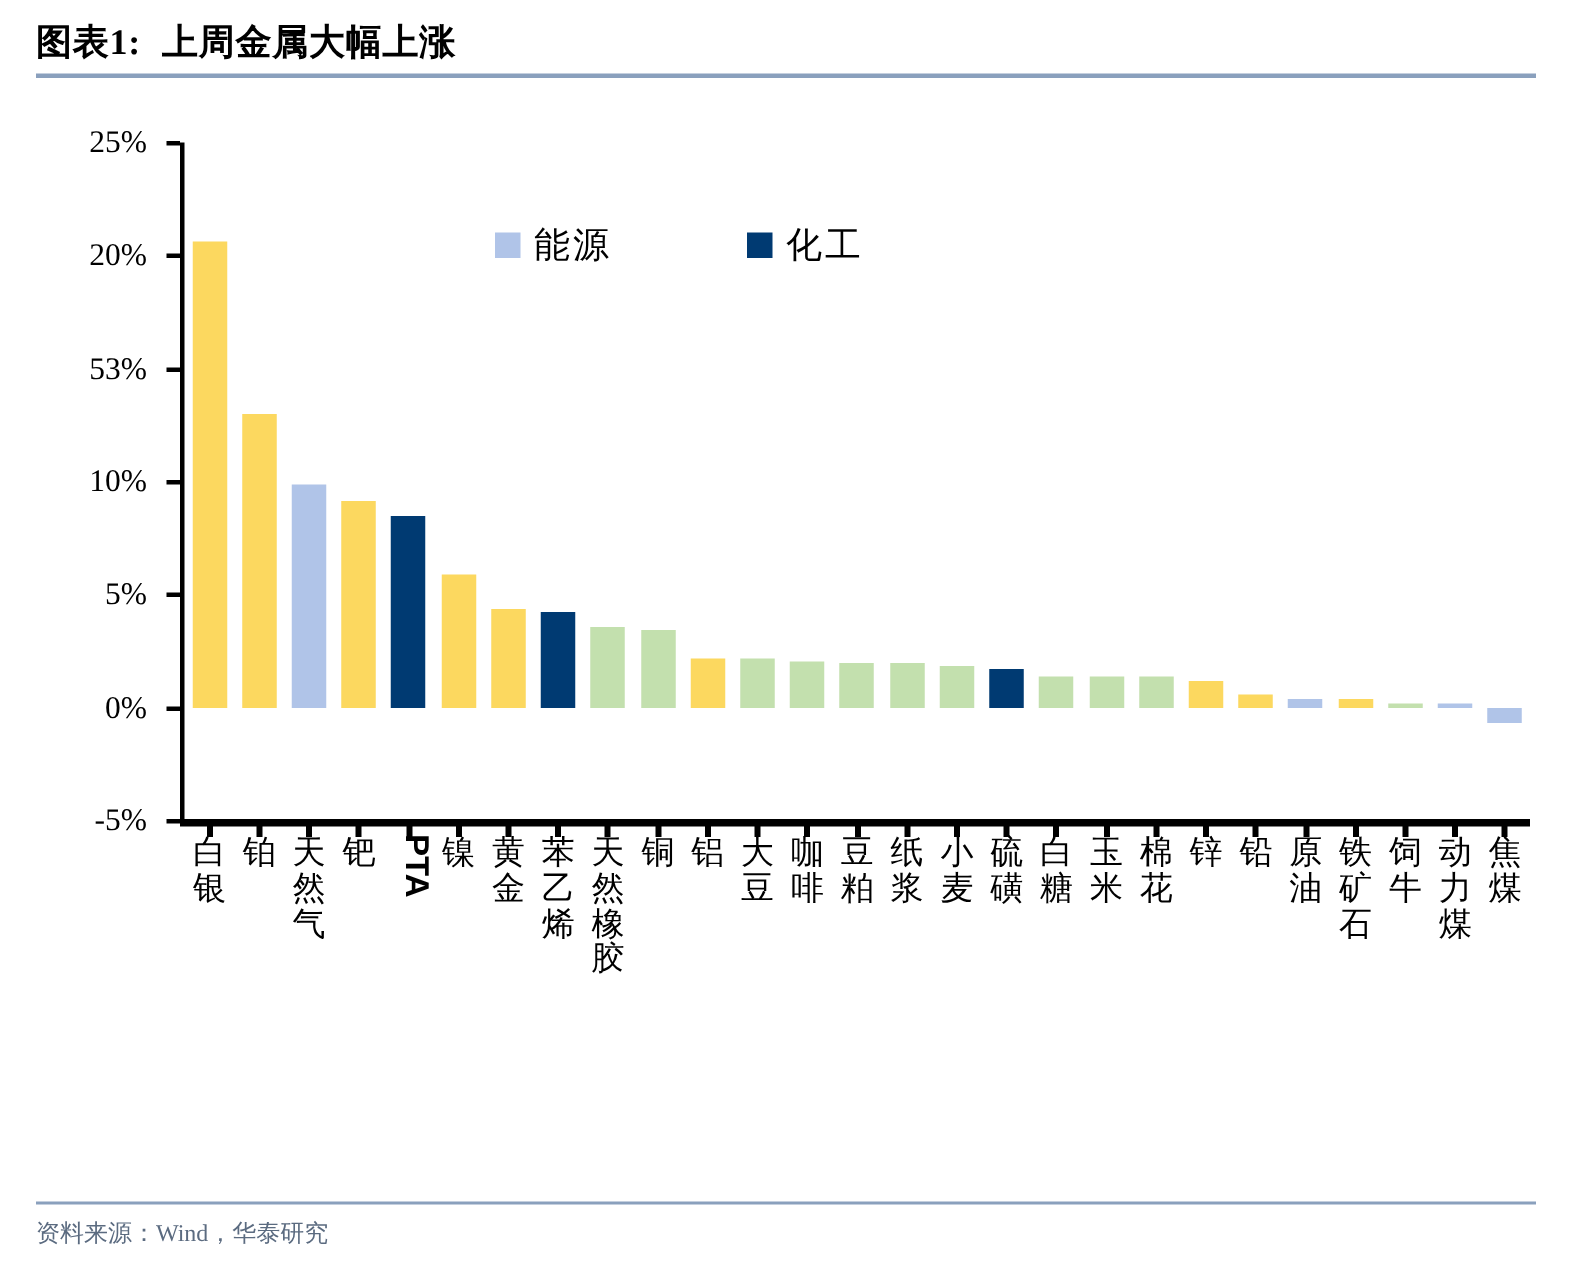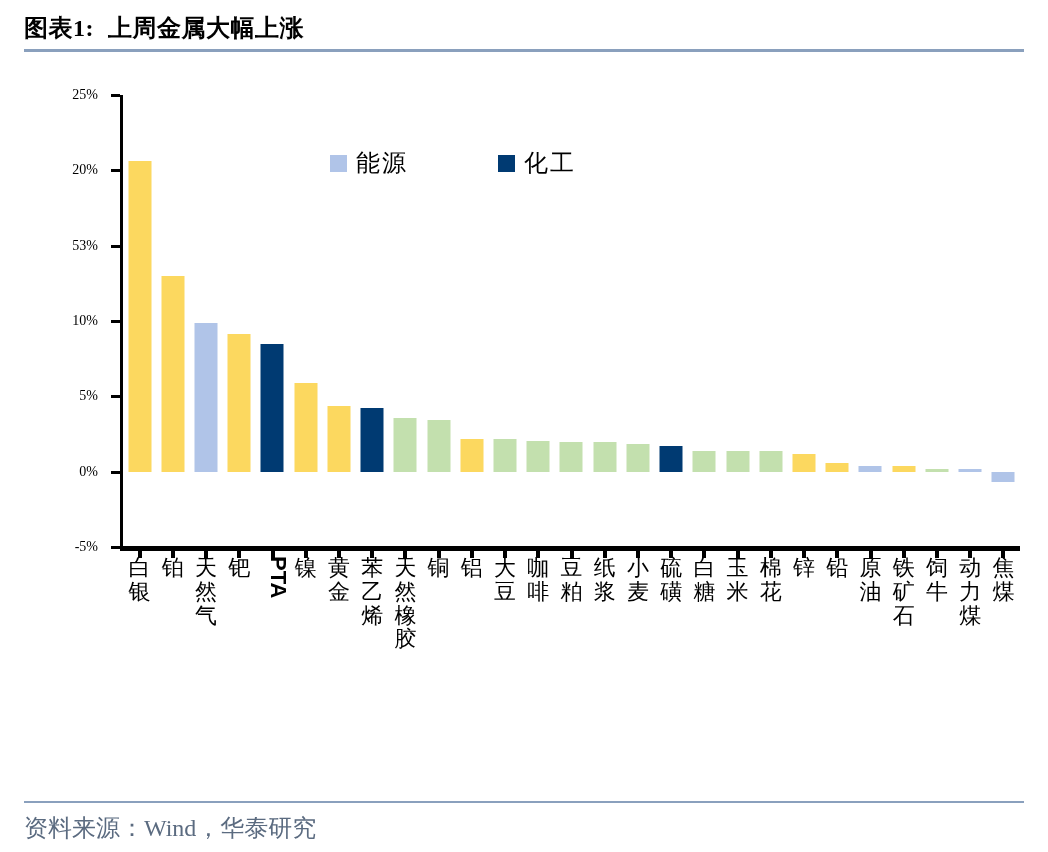--- a/index.html
+++ b/index.html
@@ -24,21 +24,21 @@
     background:#8aa0bd;
   }
 
   
   .footer-rule{
     position:absolute;left:24px;top:801px;width:1000px;height:2px;
     background:#8aa0bd;
   }
   .footer-text{
     position:absolute;left:24px;top:812px;
-    font-size:24px;color:#5b6b80;white-space:nowrap;
+    font-size:16px;color:#5b6b80;white-space:nowrap;
   }
 
   
   .chart-plate{
     position:absolute;left:0px;top:62px;width:1048px;height:735px;
   }
   .chart-title{
     position:absolute;left:255px;top:26px;width:480px;
     text-align:center;font-size:27px;font-weight:bold;color:#000;
     white-space:nowrap;
@@ -65,21 +65,21 @@
     position:absolute;left:0;top:0;width:3px;height:452px;background:#000;
   }
   .axis-h{
     position:absolute;left:0;top:451px;width:900px;height:5px;background:#000;
   }
   .ytick{
     position:absolute;left:-9px;width:9px;height:3px;background:#000;
   }
   .ylabels{position:absolute;left:0;top:33px;width:112px;height:452px;}
   .ylab{
-    position:absolute;right:14px;font-size:14px;color:#000;
+    position:absolute;right:14px;font-size:21px;color:#000;
     transform:translateY(-50%);white-space:nowrap;
   }
 
   .bars{
     position:absolute;left:3px;top:0;width:897px;height:452px;
   }
   .bar-slot{
     position:absolute;top:0;height:452px;
   }
   .bar{

